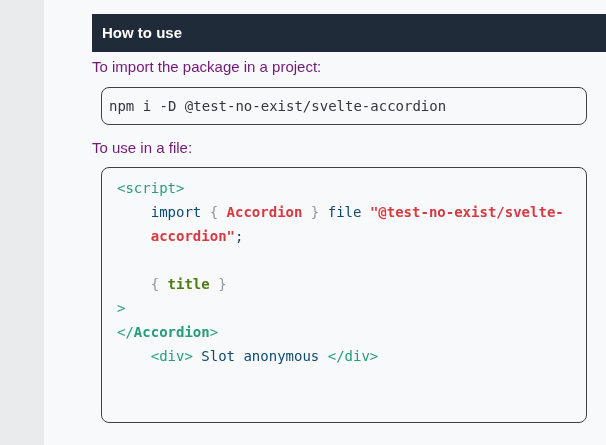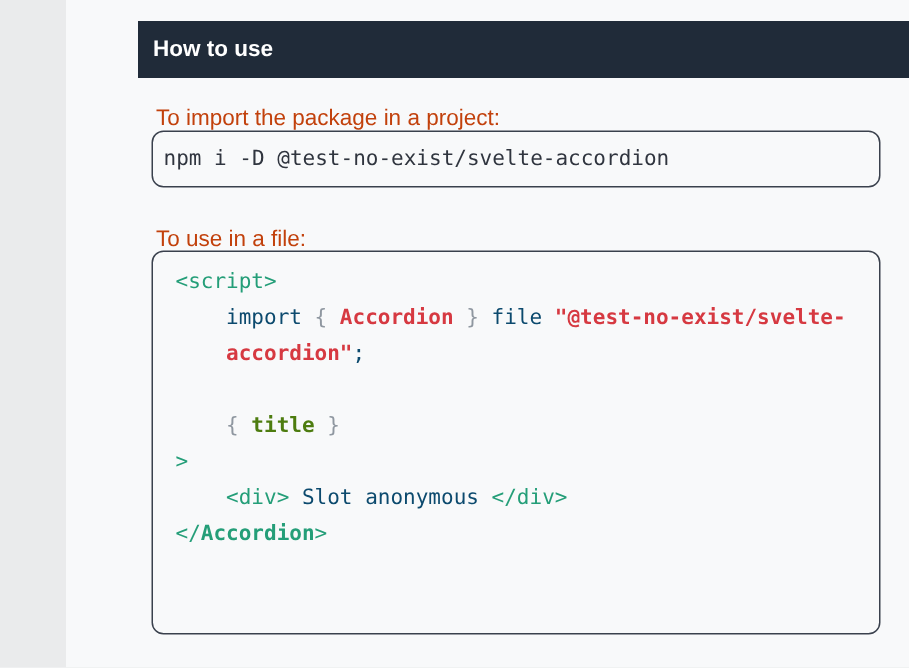--- a/index.html
+++ b/index.html
@@ -29,24 +29,24 @@
     font-size: 15px;
     font-weight: bold;
     line-height: 38px;
     padding-left: 10px;
     box-sizing: border-box;
     cursor: pointer;
   }
   .para {
     position: absolute;
     left: 48px;
-    margin: 12px;
+    margin: 0;
     font-size: 15px;
     line-height: 20px;
-    color: #c2410c;
+    color: #701a75;
   }
   .para-1 { top: 57px; }
   .para-2 { top: 138px; }
   .codebox {
     position: absolute;
     left: 57px;
     width: 486px;
     border: 1px solid #3a414d;
     border-radius: 8px;
     box-sizing: border-box;
@@ -100,19 +100,19 @@
     <p class="para para-2">To use in a file:</p>
 
     <div class="codebox codebox-usage">
       <div>
           <div class="code-line"><span class="tk-tag">&lt;script&gt;</span></div>
           <div class="code-line"><span class="tk-txt">    import </span><span class="tk-pun">{ </span><span class="tk-cmp">Accordion</span><span class="tk-pun"> }</span><span class="tk-txt"> file </span><span class="tk-str">"@test-no-exist/svelte-</span></div>
           <div class="code-line"><span class="tk-str">    accordion"</span><span class="tk-txt">;</span></div>
           <div class="code-line"> </div>
           <div class="code-line"><span class="tk-pun">    { </span><span class="tk-prop">title</span><span class="tk-pun"> }</span></div>
           <div class="code-line"><span class="tk-tag">&gt;</span></div>
+          <div class="code-line"><span class="tk-tag">&lt;/</span><span class="tk-tagb">Accordion</span><span class="tk-tag">&gt;</span></div>
           <div class="code-line"><span class="tk-tag">    &lt;div&gt;</span><span class="tk-txt"> Slot anonymous </span><span class="tk-tag">&lt;/div&gt;</span></div>
-          <div class="code-line"><span class="tk-tag">&lt;/</span><span class="tk-tagb">Accordion</span><span class="tk-tag">&gt;</span></div>
         </div>
     </div>
 
   </div>
 </div>
 
 </body></html>

